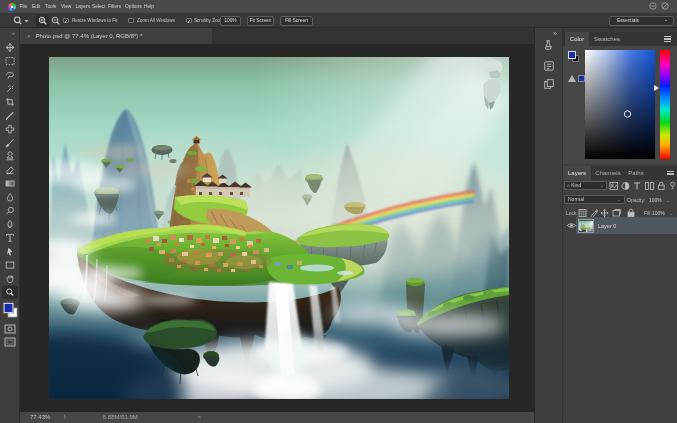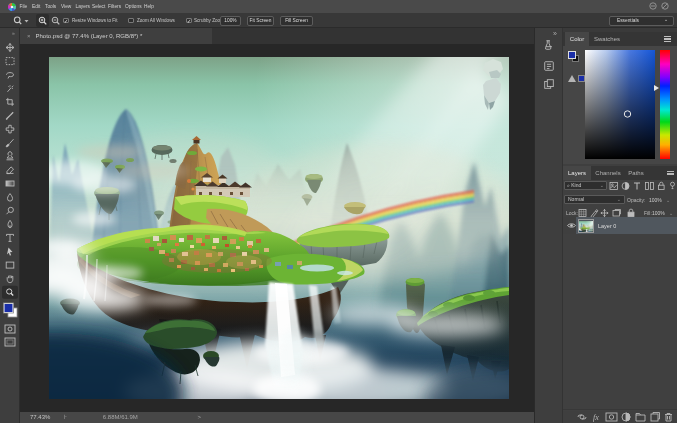--- a/index.html
+++ b/index.html
@@ -733,29 +733,15 @@
         <svg class="abs" style="left:3.5px;top:5px;" width="9" height="7" viewBox="0 0 10 8">
             <path d="M0.5,4 C2,1.5 8,1.5 9.5,4 C8,6.5 2,6.5 0.5,4 z" fill="none" stroke="#c8c8c8" stroke-width="1"></path>
             <circle cx="5" cy="4" r="1.5" fill="#c8c8c8"></circle>
           </svg>
         <div class="abs" id="thumb" style="left:15px;top:1.5px;width:16px;height:14px;border:0.5px solid #999;overflow:hidden;"><svg width="15" height="13" viewBox="0 0 460 342" preserveAspectRatio="none">
               <use href="#sceneG"></use>
             </svg></div>
         <span class="abs" style="left:35px;top:6px;font-size:5.5px;color:#dcdcdc;">Layer 0</span>
       </div>
 
-      <div class="abs" style="left:0;top:243px;width:115px;height:14px;border-top:1px solid #383838;">
-        <svg width="115" height="14" viewBox="0 0 115 14" fill="none" stroke="#b8b8b8" stroke-width="0.9">
-          <path d="M15,7 a2,2 0 0 1 2,-2 h2 a2,2 0 0 1 0,4 M23,7 a2,2 0 0 1 -2,2 h-2 a2,2 0 0 1 0,-4"></path>
-          <text x="30" y="10" font-size="8" fill="#b8b8b8" stroke="none" font-style="italic" font-family="Liberation Serif">fx</text>
-          <rect x="43" y="3" width="11" height="8"></rect>
-            <circle cx="48.5" cy="7" r="2.2"></circle>
-          <circle cx="63" cy="7" r="4"></circle>
-            <path d="M63,3 a4,4 0 0 1 0,8 z" fill="#b8b8b8"></path>
-          <path d="M73,5 v6 h9 v-6 z M73,5 v-1.5 h3.5 l1,1.5"></path>
-          <rect x="88" y="4" width="7" height="7"></rect>
-            <path d="M90,4 v-1.5 h6.5 v6.5 h-1.5"></path>
-          <path d="M102,4.5 h7 M103,4.5 v6.5 h5 v-6.5 M104.5,6 v3.5 M106.5,6 v3.5 M104,4.5 v-1 h3 v1"></path>
-        </svg>
-      </div>
     </div>
   </div>
 </div>
 
 </body></html>

